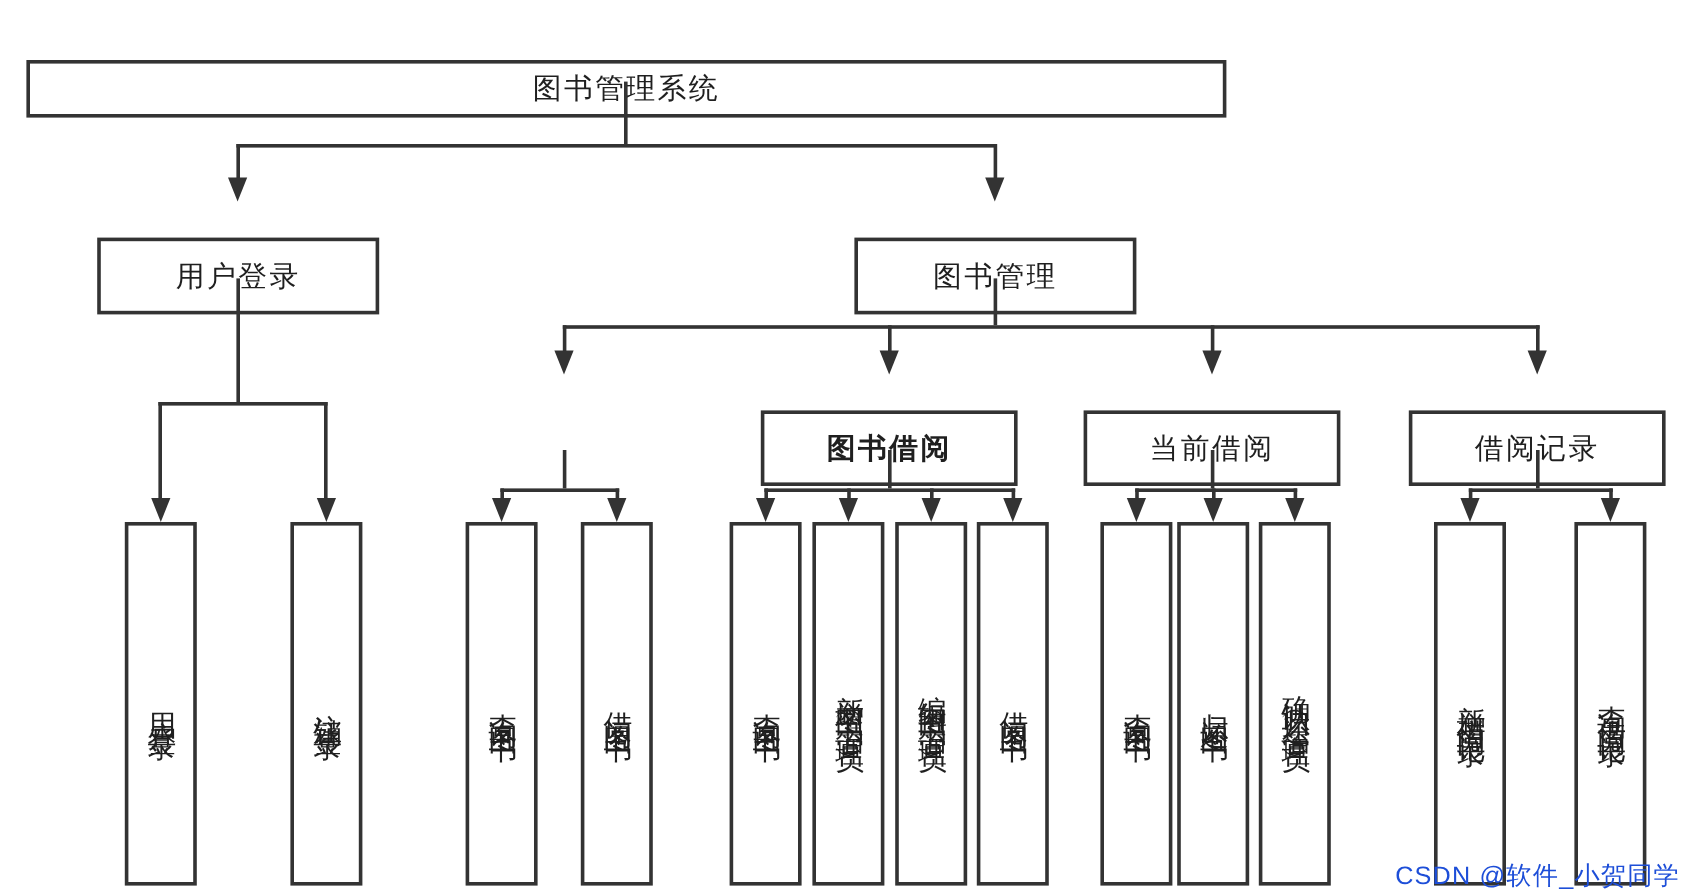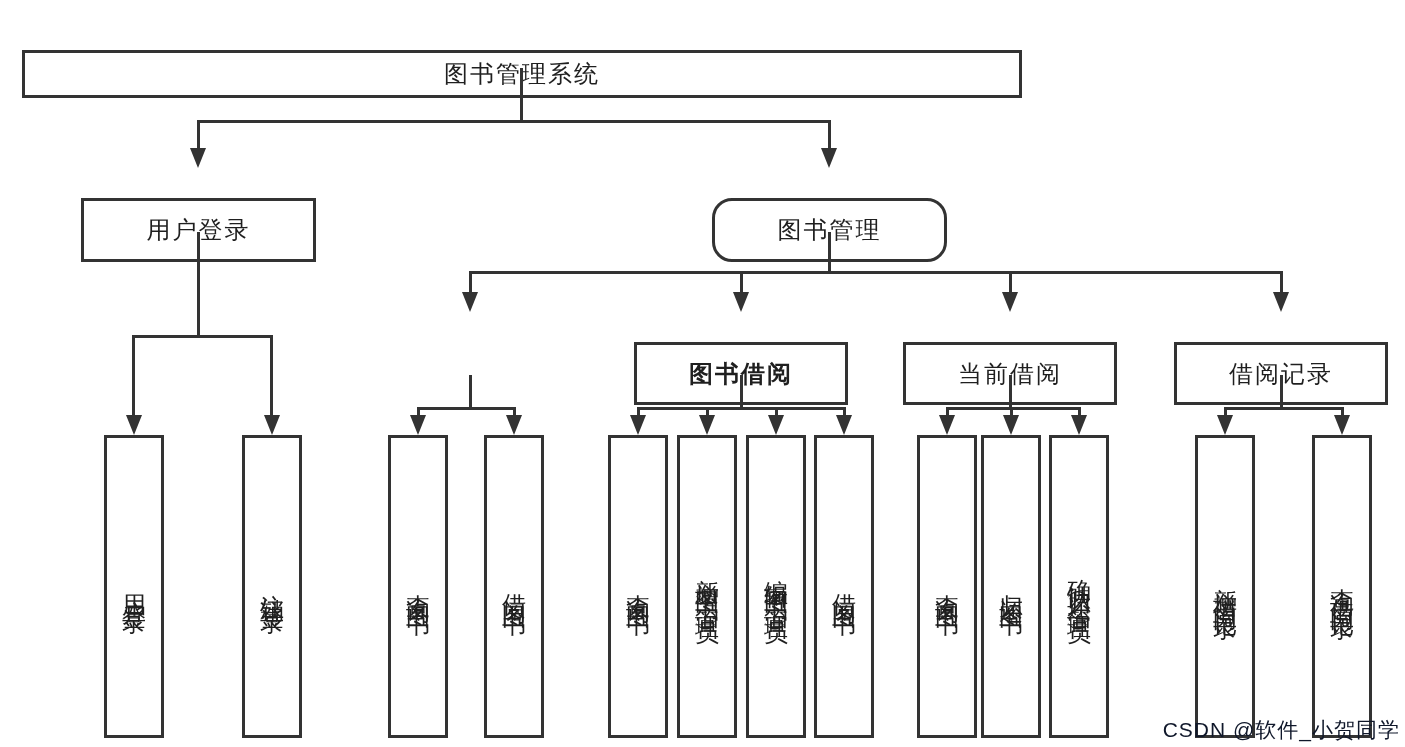--- a/index.html
+++ b/index.html
@@ -44,40 +44,40 @@
     position:absolute;width:0;height:0;
     border-left:8px solid transparent;
     border-right:8px solid transparent;
     border-top:20px solid #333333;
   }
   .watermark{
     position:absolute;
     top:716px;right:5px;
     font-size:21px;
     letter-spacing:1px;
-    color:#0f172a;
+    color:#1d4ed8;
     white-space:nowrap;
   }
 </style>
 </head>
 <body>
 
 <div class="canvas">
 
   <div class="node" style="left:22px;top:20px;width:1000px;height:48px;">图书管理系统</div>
 
   <div class="vline" style="left:520px;top:68px;height:52px;"></div>
   <div class="hline" style="left:197px;top:120px;width:633px;"></div>
   <div class="vline" style="left:197px;top:120px;height:32px;"></div>
   <div class="arrow" style="left:190px;top:148px;"></div>
   <div class="vline" style="left:828px;top:120px;height:32px;"></div>
   <div class="arrow" style="left:821px;top:148px;"></div>
 
   <div class="node" style="left:81px;top:168px;width:235px;height:64px;">用户登录</div>
-  <div class="node" style="left:712px;top:168px;width:235px;height:64px;border-radius:20px;">图书管理</div>
+  <div class="node" style="left:712px;top:168px;width:235px;height:64px;">图书管理</div>
 
   <div class="vline" style="left:197px;top:232px;height:103px;"></div>
   <div class="hline" style="left:132px;top:335px;width:141px;"></div>
   <div class="vline" style="left:132px;top:335px;height:82px;"></div>
   <div class="arrow" style="left:126px;top:415px;"></div>
   <div class="vline" style="left:270px;top:335px;height:82px;"></div>
   <div class="arrow" style="left:264px;top:415px;"></div>
 
   <div class="vline" style="left:828px;top:232px;height:39px;"></div>
   <div class="hline" style="left:469px;top:271px;width:814px;"></div>

